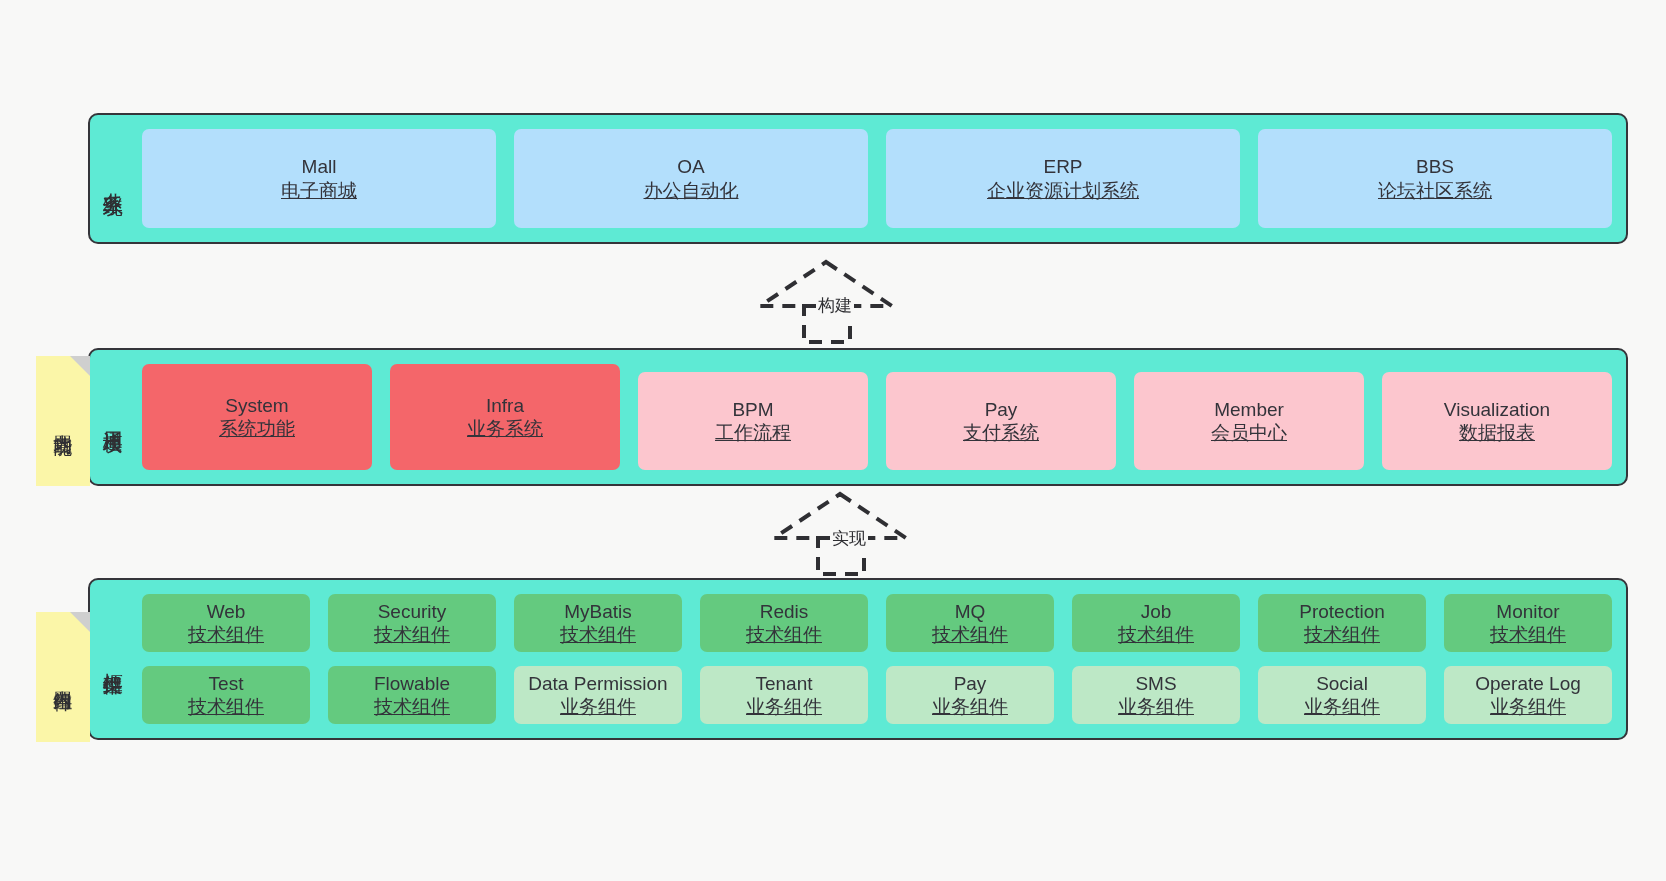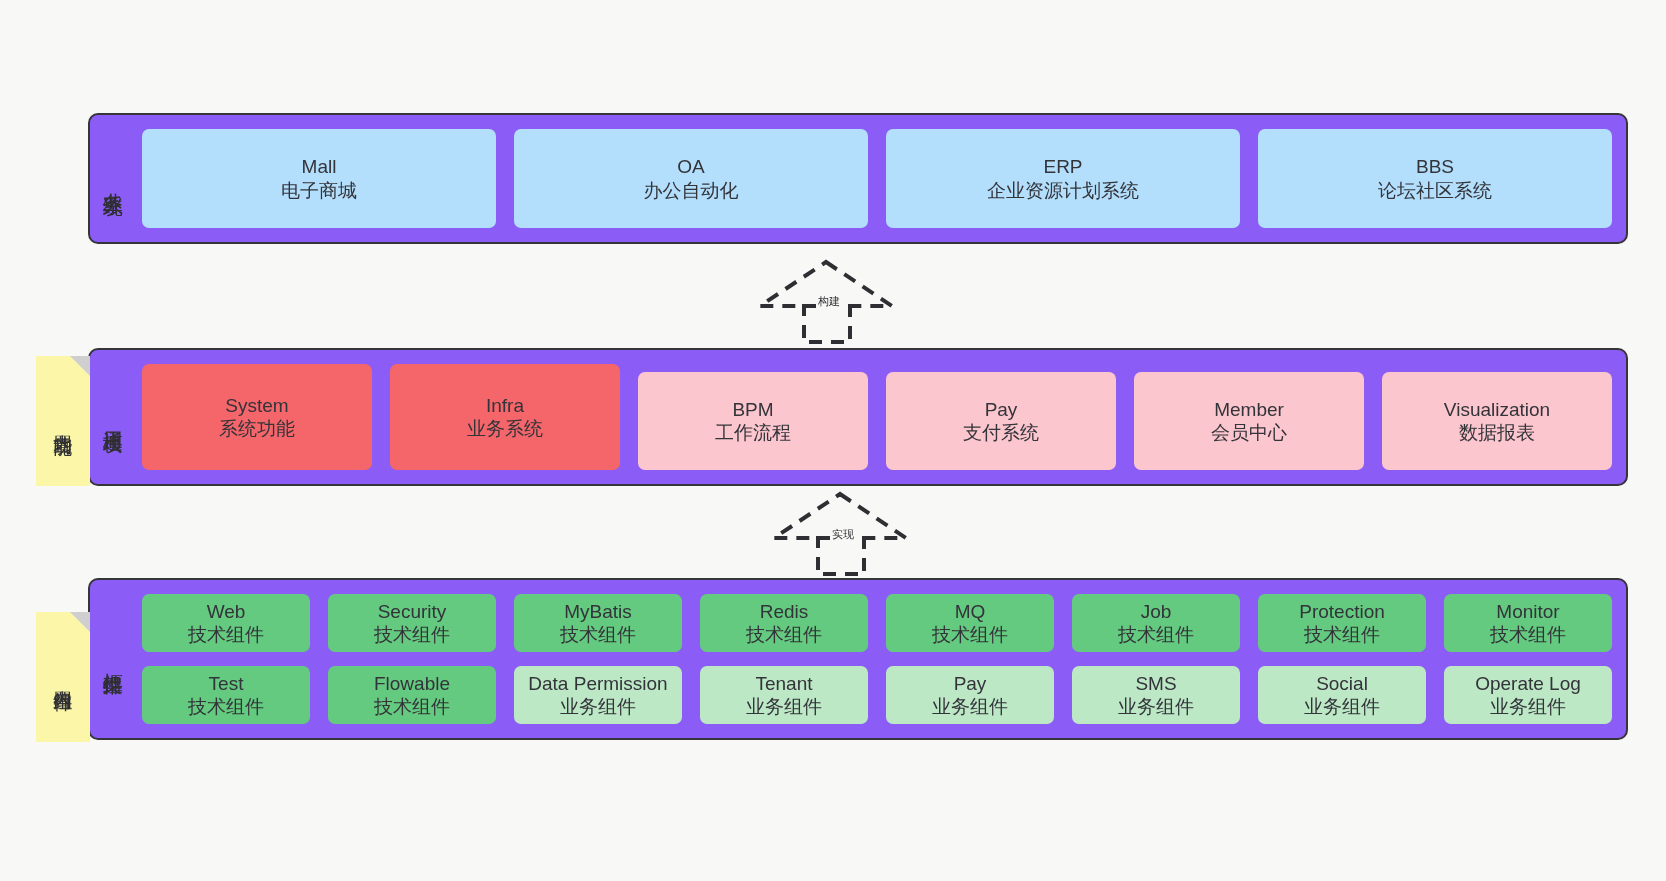--- a/index.html
+++ b/index.html
@@ -10,21 +10,21 @@
     font-family:"Liberation Sans","DejaVu Sans",sans-serif;
     color:#3a3a3a;
     overflow:hidden;
     position:relative;
   }
   #stage{position:absolute;left:0;top:0;width:1666px;height:881px;}
 
   
   .layer{
     position:absolute;
-    background:#8b5cf6;
+    background:#5eead4;
     border:2px solid #35353a;
     border-radius:10px;
     box-sizing:border-box;
     display:flex;
     align-items:stretch;
   }
   .layer-title{
     width:46px;
     flex:0 0 46px;
     display:flex;
@@ -63,35 +63,35 @@
     justify-content:center;
     text-align:center;
     font-size:19px;
     line-height:1.22;
     color:#33333a;
     box-sizing:border-box;
     padding:6px 4px;
     min-width:0;
   }
   .cell .t1{display:block;}
-  .cell .t2{display:block;}
+  .cell .t2{display:block;text-decoration:underline;}
 
   
   .c-blue       {background:#b3dffc;}
   .c-red        {background:#f4666a;}
   .c-pink       {background:#fcc6ce;margin-top:8px;}
   .c-green      {background:#64ca7f;}
   .c-lightgreen {background:#bde8c6;}
 
   
   .arrow{position:absolute;}
   .arrow svg{display:block;overflow:visible;}
   .arrow .alabel{
     position:absolute;
-    font-size:11px;
+    font-size:17px;
     color:#2f2f33;
     background:#f8f8f7;
     padding:0 2px;
     white-space:nowrap;
   }
 
   
   .note{
     position:absolute;
     background:#fbf6a8;

